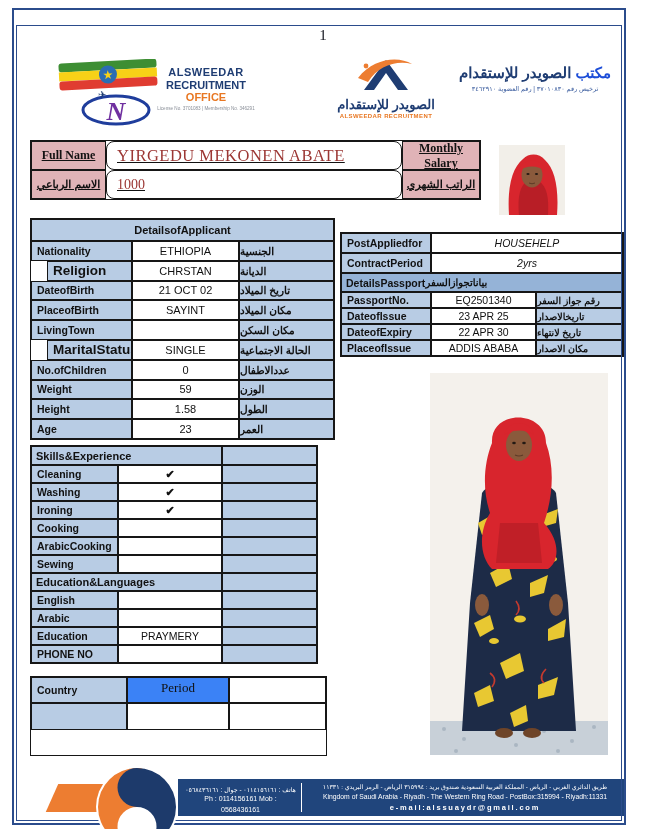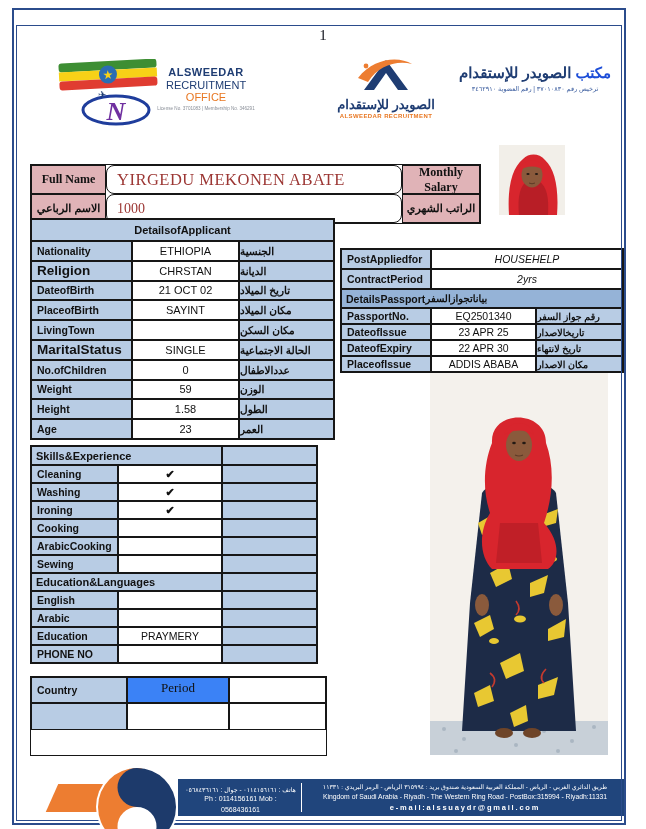--- a/index.html
+++ b/index.html
@@ -7,21 +7,21 @@
         font-family:"Liberation Sans",sans-serif;color:#111;}
   .abs{position:absolute;}
   
   .frame-outer{position:absolute;left:12px;top:8px;right:20px;bottom:4px;border:2px solid #2b4c8c;z-index:4;pointer-events:none;}
   .frame-inner{position:absolute;left:16px;top:25px;right:24px;bottom:8px;border:1.5px solid #2b4c8c;z-index:4;pointer-events:none;}
   .page-number{position:absolute;top:27px;left:0;right:0;text-align:center;
         font-family:"Liberation Serif",serif;font-size:15px;color:#14161f;}
   
   .office-block{position:absolute;left:148px;top:66px;width:116px;text-align:center;line-height:1.15;}
   .office-l1{font-size:11px;font-weight:bold;color:#1f3d73;letter-spacing:.5px;}
-  .office-l2{font-size:11px;font-weight:normal;color:#1f3d73;}
+  .office-l2{font-size:11px;font-weight:bold;color:#1f3d73;}
   .office-l2 .orange{color:#e87722;}
   .office-lic{font-size:4.6px;color:#8a8f98;margin-top:2px;white-space:nowrap;}
   .center-logo{position:absolute;left:332px;top:56px;width:108px;text-align:center;}
   .center-ar{font-size:13px;font-weight:bold;color:#1f3d73;line-height:1;}
   .center-en{font-size:6px;font-weight:bold;color:#e87722;letter-spacing:.4px;margin-top:2px;}
   .right-logo{position:absolute;left:448px;top:64px;width:174px;text-align:center;direction:rtl;}
   .right-t{font-size:15px;font-weight:bold;line-height:1.2;}
   .right-t .or{color:#1d4ed8;}
   .right-t .bl{color:#1f3d73;}
   .right-sub{font-size:6.5px;color:#3a5c9e;margin-top:3px;}
@@ -35,21 +35,21 @@
   .hdr-l{background:#b8cce4;font-weight:bold;font-size:11px;padding-left:4px;}
   
   .name-grid{grid-template-columns:75px 296px 78px;grid-template-rows:29px 29px;}
   .pinklab{background:#e0b3b7;font-family:"Liberation Serif",serif;font-weight:bold;font-size:12px;justify-content:center;text-align:center;}
   .name-val{font-family:"Liberation Serif",serif;color:#9c3734;justify-content:flex-start;padding-left:10px;border-radius:8px;}
   .fs-name{font-size:16.5px;letter-spacing:.5px;}
   .fs-sal{font-size:14px;}
   .pinkarb{background:#e0b3b7;font-weight:bold;font-size:11px;justify-content:center;direction:rtl;text-align:center;}
   
   .det-grid{grid-template-columns:101px 107px 95px;grid-template-rows:22px repeat(10,19.8px);}
-  .det-grid .gc:nth-child(5),.det-grid .gc:nth-child(17){font-size:13.5px;} 
+  .det-grid .gc:nth-child(5),.det-grid .gc:nth-child(17){font-size:13.5px;margin-left:16px;} 
   
   .app-grid{grid-template-columns:90px 105px 87px;grid-template-rows:20px 20px 19px 16px 16px 16px 16px;}
   .span2{grid-column:2 / 4;font-style:italic;}
   .span3{grid-column:1 / 4;}
   .app-grid .val{font-size:10.5px;}
   .app-grid .lab{font-size:10.5px;}
   .app-grid .arb{font-size:9.5px;}
   .pass-hdr{background:#95b3d7;font-weight:bold;font-size:10.5px;padding-left:4px;}
   .pass-hdr .ar{direction:rtl;font-size:10px;}
   
@@ -124,21 +124,21 @@
   </div>
 
   <div class="right-logo">
     <div class="right-t">
       <span class="or">مكتب</span>
       <span class="bl">الصويدر للإستقدام</span>
     </div>
     <div class="right-sub">ترخيص رقم ٣٧٠١٠٨٣٠ | رقم العضوية ٣٤٦٢٩١٠</div>
   </div>
 
-  <div class="grid name-grid abs" style="left:30px;top:164px;">
+  <div class="grid name-grid abs" style="left:30px;top:140px;text-decoration:underline;">
     <div class="gc pinklab">Full Name</div>
     <div class="gc val name-val fs-name">YIRGEDU MEKONEN ABATE</div>
     <div class="gc pinklab">Monthly Salary</div>
     <div class="gc pinkarb">الاسم الرباعي</div>
     <div class="gc val name-val fs-sal">1000</div>
     <div class="gc pinkarb">الراتب الشهري</div>
   </div>
 
   <svg class="abs" style="left:499px;top:145px;" width="66" height="70" viewBox="0 0 66 70">
     <rect width="66" height="70" fill="#f2efe9"></rect>
@@ -188,21 +188,21 @@
 
     <div class="gc lab">Height</div>
     <div class="gc val">1.58</div>
     <div class="gc arb">الطول</div>
 
     <div class="gc lab">Age</div>
     <div class="gc val">23</div>
     <div class="gc arb">العمر</div>
   </div>
 
-  <div class="grid app-grid abs" style="left:340px;top:232px;margin-top:16px;">
+  <div class="grid app-grid abs" style="left:340px;top:232px;">
     <div class="gc lab">PostAppliedfor</div>
     <div class="gc val span2">HOUSEHELP</div>
     <div class="gc lab">ContractPeriod</div>
     <div class="gc val span2">2yrs</div>
 
     <div class="gc pass-hdr span3">
       <span>DetailsPassport</span>
         <span class="ar">بياناتجوازالسفر</span>
     </div>
 

